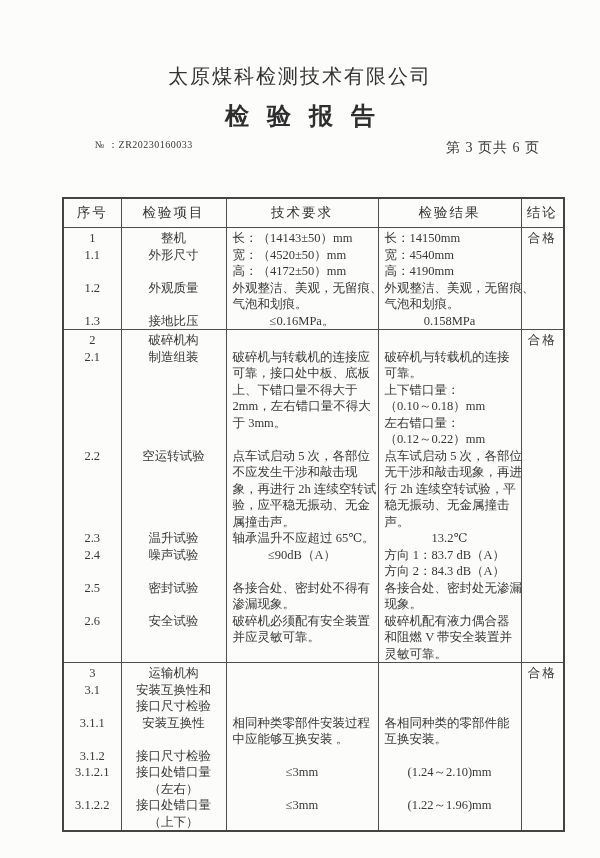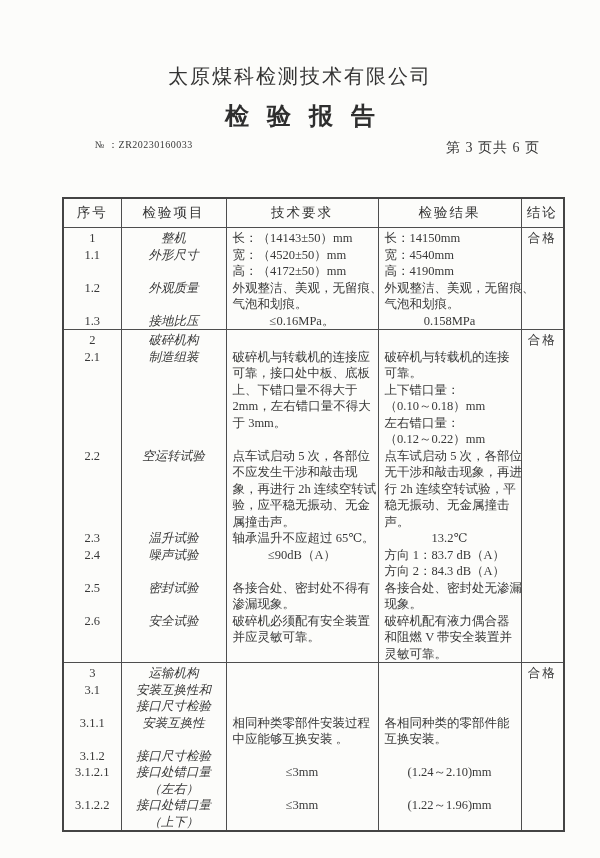--- a/index.html
+++ b/index.html
@@ -57,21 +57,21 @@
   td {
     border-left: 1.5px solid #4e4e4e;
     border-right: 1.5px solid #4e4e4e;
     vertical-align: top;
     padding: 0 4px;
     line-height: 16.5px;
   }
   tr.section-start td { border-top: 1.5px solid #4e4e4e; padding-top: 2px; }
   .line { min-height: 16.5px; white-space: nowrap; }
   .col-seq  { text-align: center; }
-  .col-item { text-align: center; padding: 0 2px; font-style: italic; }
+  .col-item { text-align: center; padding: 0 2px; }
   .col-req, .col-result { padding: 0 6px; }
   .col-req .center, .col-result .center { text-align: center; }
   .col-concl { text-align: center; letter-spacing: 2px; padding-top: 3px; }
 </style>
 </head>
 <body>
 
 <div class="page">
 
   <div class="company-name">太原煤科检测技术有限公司</div>

